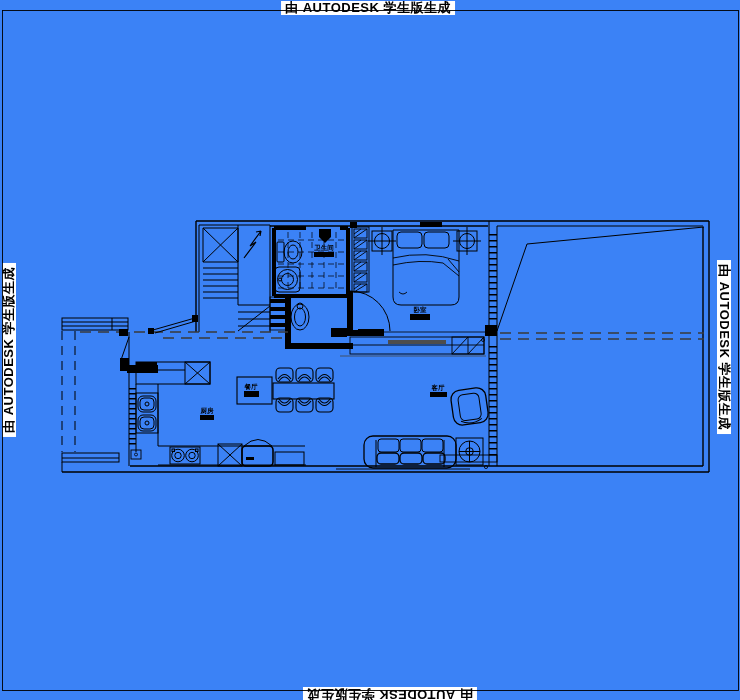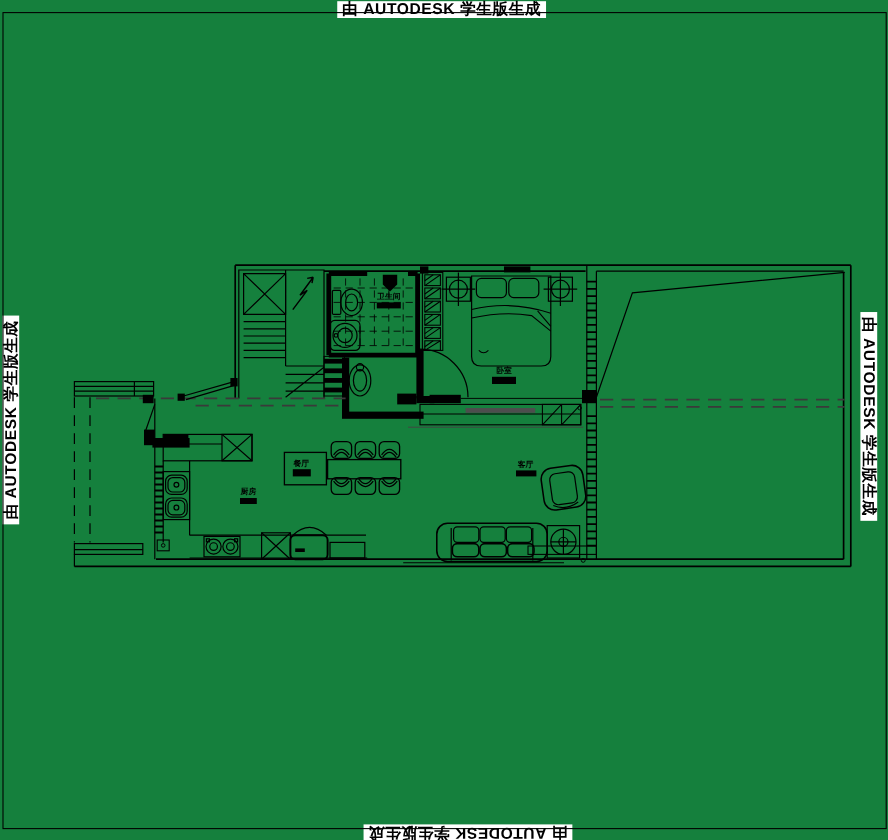--- a/index.html
+++ b/index.html
@@ -1,16 +1,16 @@
 <!DOCTYPE html>
 <html><head>
 <meta charset="utf-8">
 <style>
   html,body{margin:0;padding:0;background:#fff;}
-  #sheet{position:relative;width:740px;height:700px;background:#15803d;overflow:hidden;
+  #sheet{position:relative;width:740px;height:700px;background:#3b82f6;overflow:hidden;
          font-family:"Liberation Sans",sans-serif;}
   #plan-svg{position:absolute;left:0;top:0;}
   .wm{position:absolute;font-weight:bold;font-size:13px;color:#000;white-space:nowrap;
       background:#fff;padding:0 4px;letter-spacing:0.5px;line-height:14px;}
   .wm-top{left:368px;top:1px;transform:translateX(-50%);}
   .wm-bottom{left:390px;top:694px;transform:translate(-50%,-50%) rotate(180deg);}
   .wm-left{left:9px;top:350px;transform:translate(-50%,-50%) rotate(-90deg);}
   .wm-right{left:724px;top:347px;transform:translate(-50%,-50%) rotate(90deg);}
   .rlabel{position:absolute;width:48px;display:flex;flex-direction:column;align-items:center;gap:1px;}
   .rtext{font-size:6.5px;font-weight:bold;color:#000;line-height:7px;white-space:nowrap;

